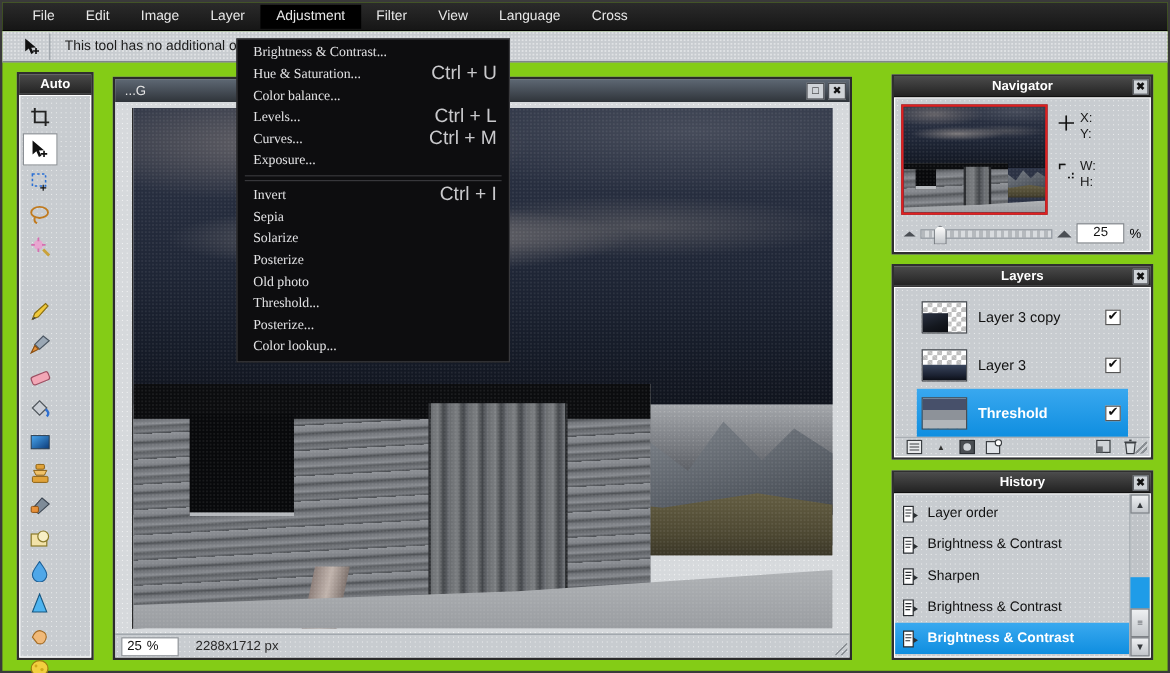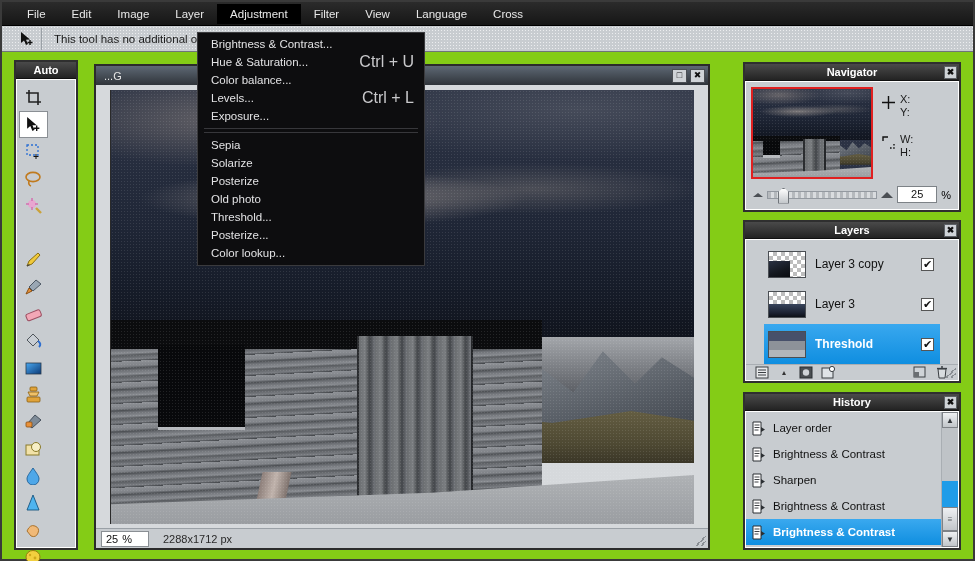--- a/index.html
+++ b/index.html
@@ -249,21 +249,21 @@
     padding: 2px 0 3px;
   }
   .dd-item {
     height: 18px;
     display: flex; align-items: center;
     padding: 0 10px 0 13px;
     color: #e2e2e4; font-size: 11.5px;
     cursor: pointer;
     white-space: nowrap;
   }
-  .dd-label { flex: 1; }
+  .dd-label { flex: 1; font-family: Liberation Serif, serif; }
   .dd-key { color: #c9c9cc; font-size: 16px; }
   .dd-sep { height: 1px; background: #37373b; margin: 3px 6px; }
 
   
   .rpanel {
     position: absolute; right: 12px;
     border: 2px solid #2f2f2f;
     background: #c8ccd0;
   }
   #navigator { top: 60px; width: 218px; height: 150px; }
@@ -566,29 +566,37 @@
     </div>
     <div class="dd-item">
       <span class="dd-label">Color balance...</span>
       <span class="dd-key"></span>
     </div>
     <div class="dd-item">
       <span class="dd-label">Levels...</span>
       <span class="dd-key">Ctrl + L</span>
     </div>
     <div class="dd-item">
+      <span class="dd-label">Curves...</span>
+      <span class="dd-key">Ctrl + M</span>
+    </div>
+    <div class="dd-item">
       <span class="dd-label">Exposure...</span>
       <span class="dd-key"></span>
     </div>
 
     <div class="dd-sep"></div>
 
 
     <div class="dd-sep"></div>
 
+    <div class="dd-item">
+      <span class="dd-label">Invert</span>
+      <span class="dd-key">Ctrl + I</span>
+    </div>
     <div class="dd-item">
       <span class="dd-label">Sepia</span>
       <span class="dd-key"></span>
     </div>
     <div class="dd-item">
       <span class="dd-label">Solarize</span>
       <span class="dd-key"></span>
     </div>
     <div class="dd-item">
       <span class="dd-label">Posterize</span>

